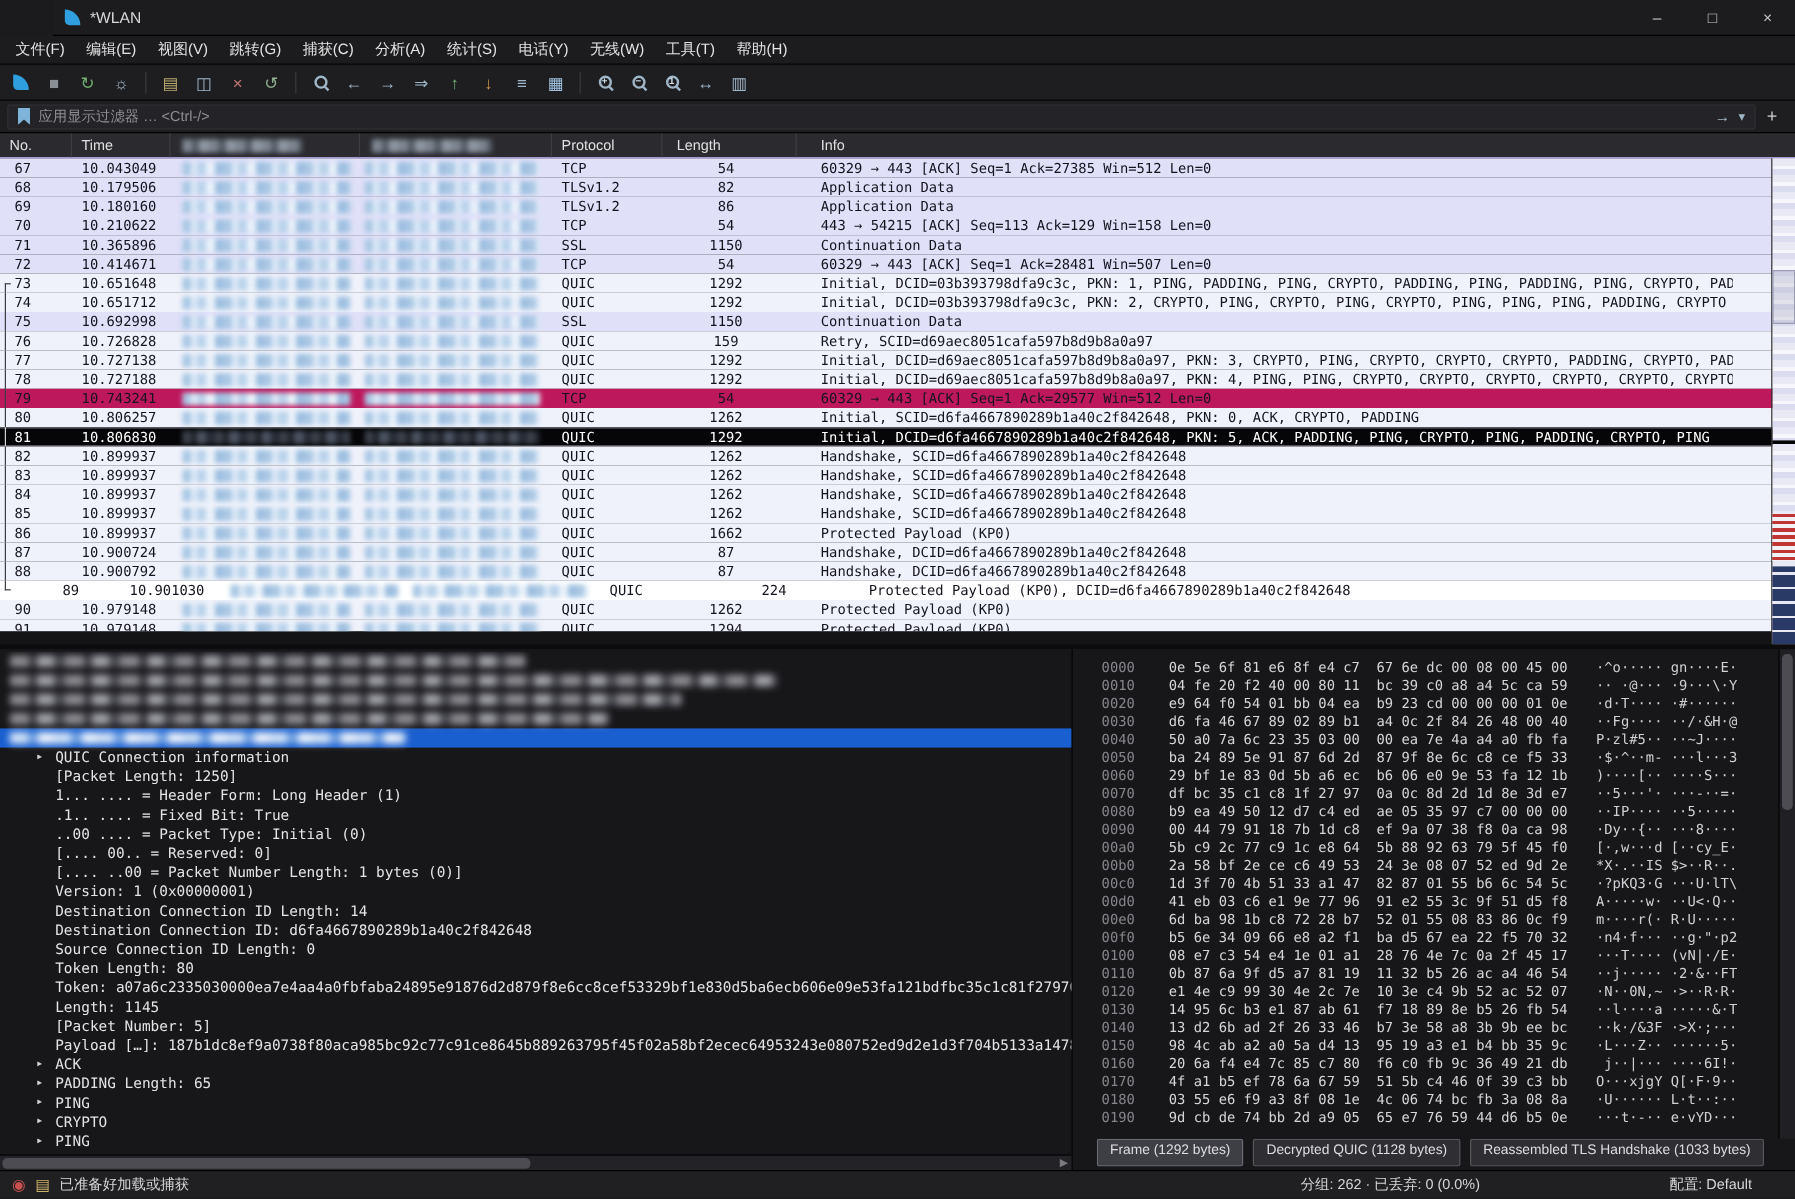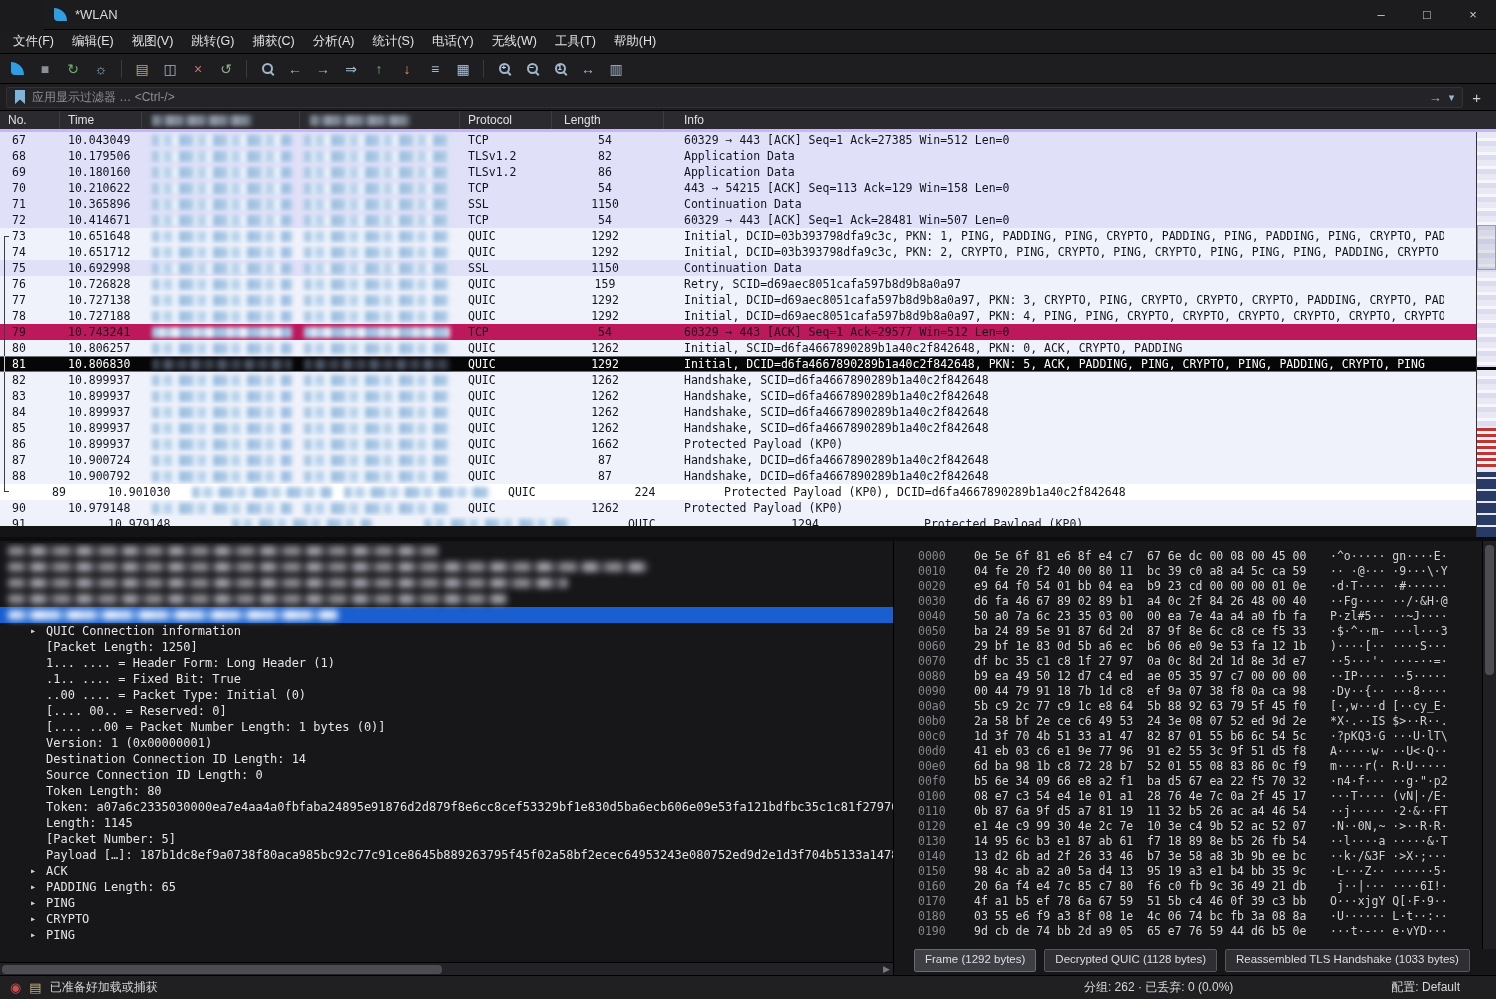--- a/index.html
+++ b/index.html
@@ -41,31 +41,31 @@
                   color: #8f8f93; font-size: 12px; padding: 0 8px; }
   .bookmark { width: 10px; height: 14px; background: #7fb4d8;
               clip-path: polygon(0 0,100% 0,100% 100%,50% 68%,0 100%); }
   .fapply { margin-left: auto; color: #9fb6c8; font-size: 13px; }
   .fdrop { color: #9fb6c8; font-size: 11px; }
   .fadd { color: #cfcfcf; font-size: 15px; padding: 0 9px; }
 
   
   .plist { position: absolute; top: 111px; left: 0; right: 0; height: 426px;
            background: #141417; overflow: hidden; }
-  .phead { display: flex; height: 21px; background: #2b2b2f; border-bottom: 3px solid #c4b5fd;
+  .phead { display: flex; height: 21px; background: #2b2b2f; border-bottom: 1px solid #c4b5fd;
            color: #e0e0e0; font-size: 12px; align-items: center; }
   .hcell { height: 100%; display: flex; align-items: center; border-right: 1px solid #3c3c41; }
   .hc0 { width: 60px; padding-left: 8px; } .hc1 { width: 82px; padding-left: 8px; }
   .hc2 { width: 158px; } .hc3 { width: 160px; }
   .hc4 { width: 92px; padding-left: 8px; } .hc5 { width: 112px; padding-left: 12px; }
   .hc6 { flex: 1; padding-left: 20px; border-right: none; }
   .pbody { font-family: "DejaVu Sans Mono", monospace; }
   .prow { display: flex; height: 16px; line-height: 16px; position: relative;
           font-size: 11.5px; color: #14141f; }
-  .prow.partial { height: 10px; overflow: hidden; gap: 40px; }
+  .prow.partial { height: 10px; overflow: hidden; }
   .prow.sel { box-shadow: inset 0 1px 0 #6e6e74, inset 0 -1px 0 #6e6e74; }
   .cell { overflow: hidden; white-space: pre; flex-shrink: 0; }
   .c-no { width: 60px; padding-left: 12px; }
   .c-time { width: 82px; padding-left: 8px; }
   .c-src { width: 158px; } .c-dst { width: 160px; }
   .c-proto { width: 92px; padding-left: 8px; }
   .c-len { width: 112px; text-align: center; padding-right: 6px; }
   .c-info { flex: 1 1 auto; padding-left: 20px; margin-right: 52px; }
   .redact { height: 11px; margin-top: 2.5px; width: 140px; margin-left: 10px; border-radius: 1px;
             background: repeating-linear-gradient(90deg,#a9c7e4 0 7px,#ddeaf6 7px 12px,#b9d2ea 12px 20px,#eaf2fa 20px 27px,#9dbfe0 27px 34px);
@@ -543,20 +543,21 @@
           </div>
           <div class="d-line"><span class="tri">▸</span><span>QUIC Connection information</span></div>
           <div class="d-line"><span>[Packet Length: 1250]</span></div>
           <div class="d-line"><span>1... .... = Header Form: Long Header (1)</span></div>
           <div class="d-line"><span>.1.. .... = Fixed Bit: True</span></div>
           <div class="d-line"><span>..00 .... = Packet Type: Initial (0)</span></div>
           <div class="d-line"><span>[.... 00.. = Reserved: 0]</span></div>
           <div class="d-line"><span>[.... ..00 = Packet Number Length: 1 bytes (0)]</span></div>
           <div class="d-line"><span>Version: 1 (0x00000001)</span></div>
           <div class="d-line"><span>Destination Connection ID Length: 14</span></div>
+          <div class="d-line"><span>Destination Connection ID: d6fa4667890289b1a40c2f842648</span></div>
           <div class="d-line"><span>Source Connection ID Length: 0</span></div>
           <div class="d-line"><span>Token Length: 80</span></div>
           <div class="d-line"><span>Token: a07a6c2335030000ea7e4aa4a0fbfaba24895e91876d2d879f8e6cc8cef53329bf1e830d5ba6ecb606e09e53fa121bdfbc35c1c81f27970a0c8d2d1d8e3de7</span></div>
           <div class="d-line"><span>Length: 1145</span></div>
           <div class="d-line"><span>[Packet Number: 5]</span></div>
           <div class="d-line"><span>Payload […]: 187b1dc8ef9a0738f80aca985bc92c77c91ce8645b889263795f45f02a58bf2ecec64953243e080752ed9d2e1d3f704b5133a1478287015</span></div>
           <div class="d-line"><span class="tri">▸</span><span>ACK</span></div>
           <div class="d-line"><span class="tri">▸</span><span>PADDING Length: 65</span></div>
           <div class="d-line"><span class="tri">▸</span><span>PING</span></div>
           <div class="d-line"><span class="tri">▸</span><span>CRYPTO</span></div>

